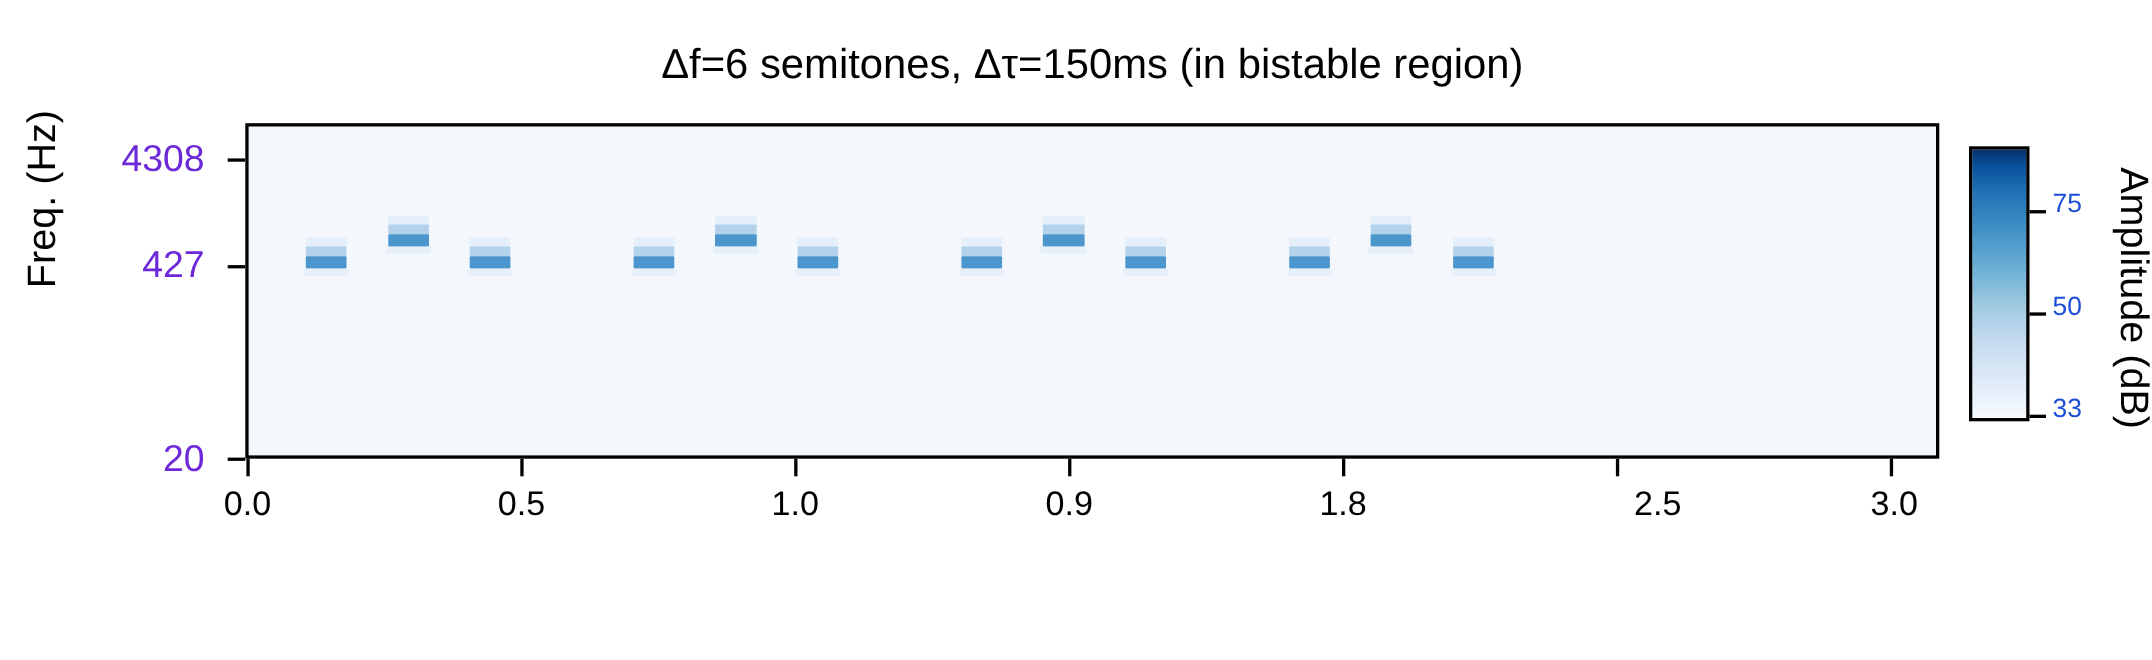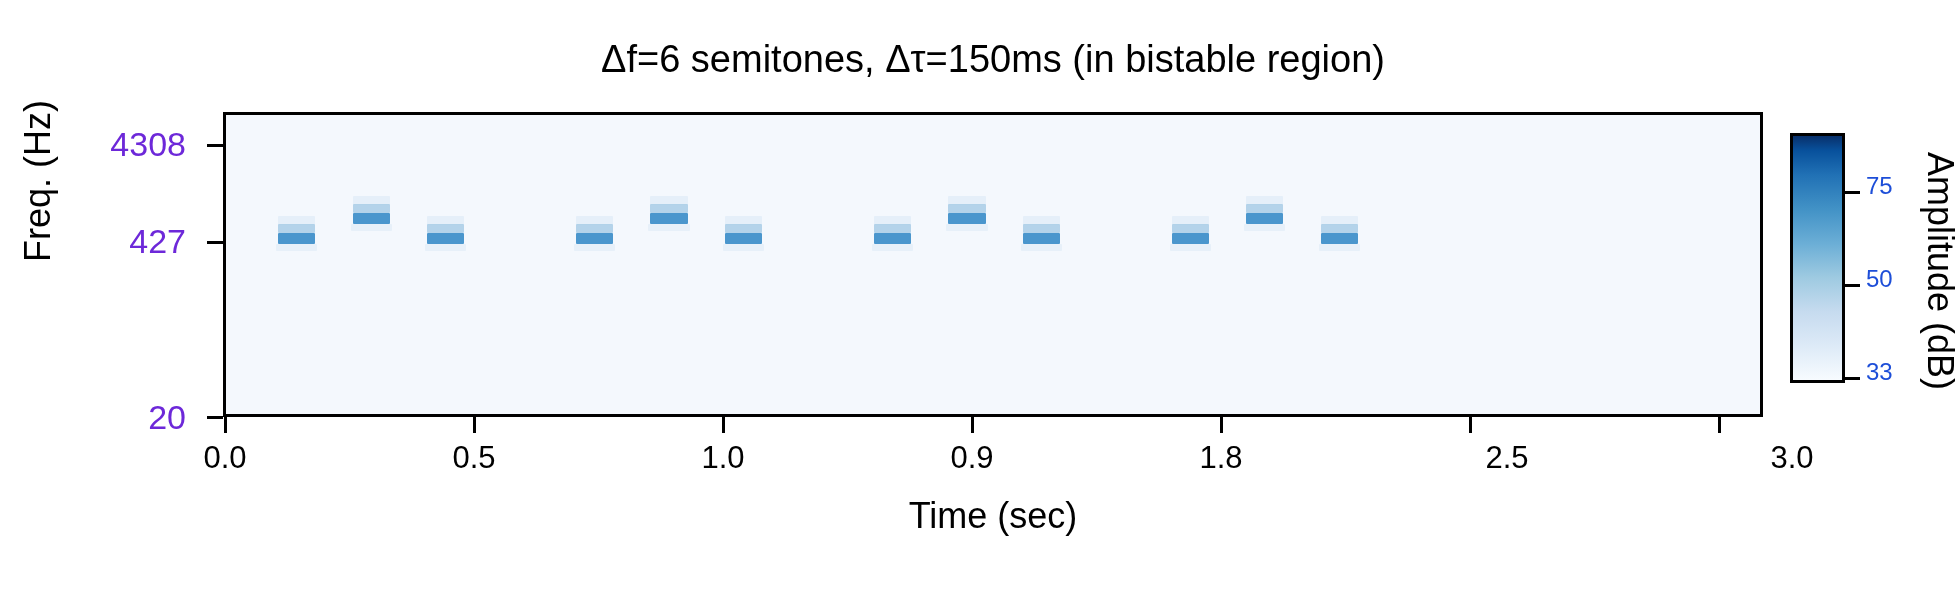--- a/index.html
+++ b/index.html
@@ -218,23 +218,22 @@
   <div class="xtick-mark" style="left:971px;"></div>
   <div class="xtick-label" style="left:972px;">0.9</div>
 
   <div class="xtick-mark" style="left:1220px;"></div>
   <div class="xtick-label" style="left:1221px;">1.8</div>
 
   <div class="xtick-mark" style="left:1469px;"></div>
   <div class="xtick-label" style="left:1470px;margin-left:37px;">2.5</div>
 
   <div class="xtick-mark" style="left:1718px;"></div>
-  <div class="xtick-label" style="left:1792px;">3.0</div>
-
-  <div id="xlabel">Time (sec)</div>
+  <div class="xtick-label" style="left:1722px;">3.0</div>
+
 
   <div id="colorbar"></div>
 
   <div class="cbtick-mark" style="top:191px;"></div>
   <div class="cbtick-label" style="top:172px;">75</div>
 
   <div class="cbtick-mark" style="top:284px;"></div>
   <div class="cbtick-label" style="top:265px;">50</div>
 
   <div class="cbtick-mark" style="top:377px;"></div>

